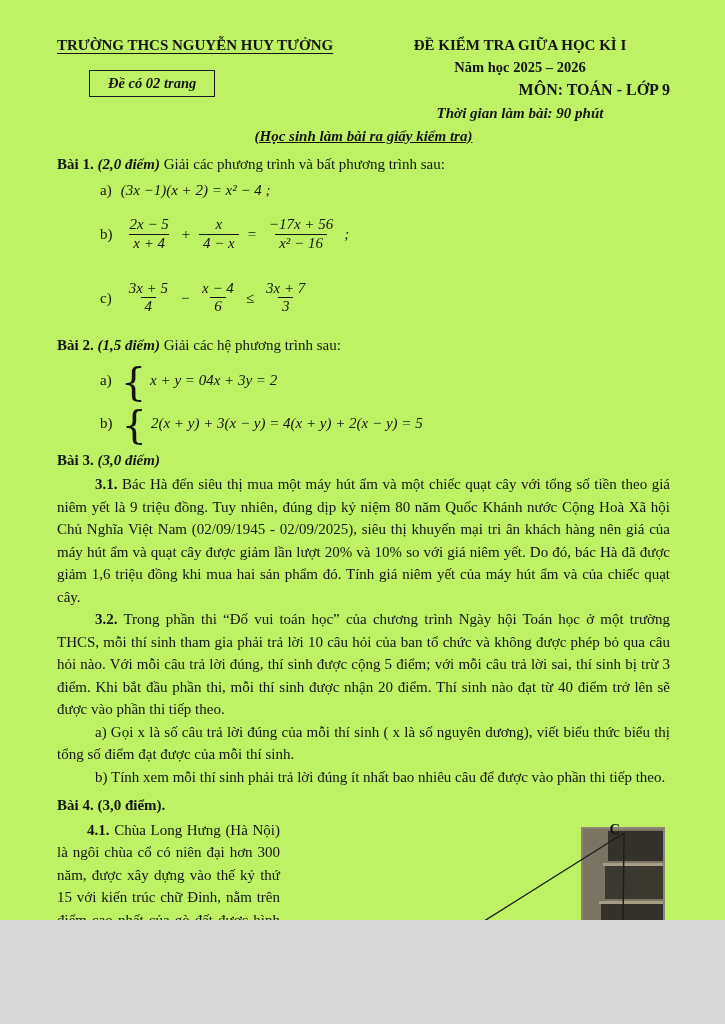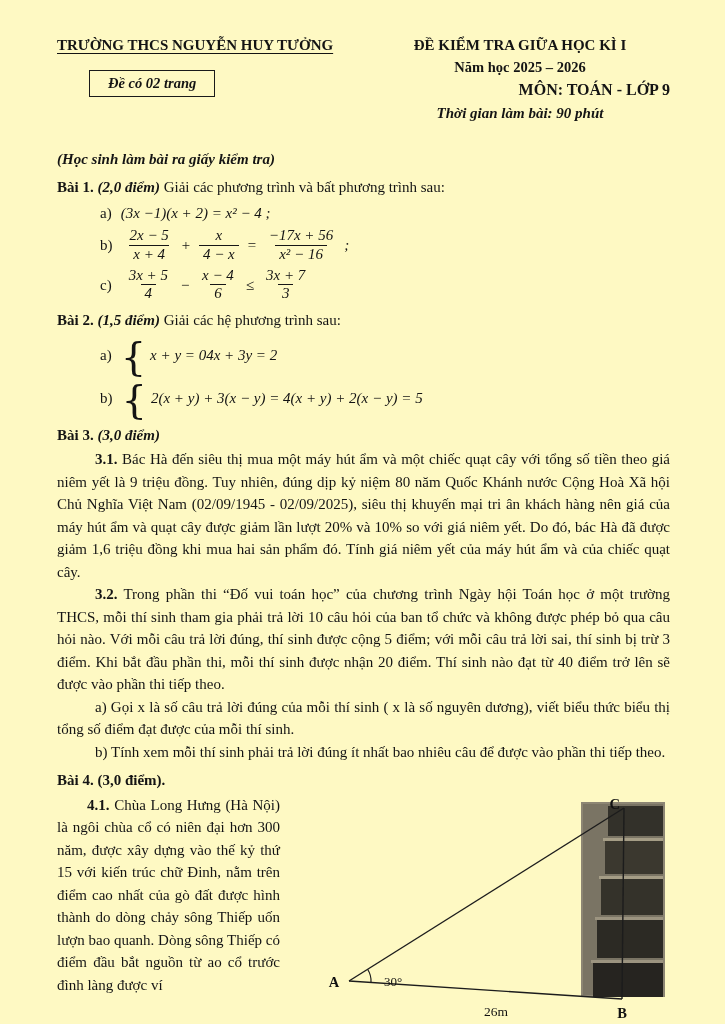--- a/index.html
+++ b/index.html
@@ -1,48 +1,48 @@
 <!DOCTYPE html>
 <html><head>
 <meta charset="utf-8">
 <style>
   * { box-sizing: border-box; }
   html, body { margin: 0; padding: 0; background: #d9d9d9; }
   .page {
-    width: 725px; height: 1024px; margin: 0 auto; background: #fef9c3;
+    width: 725px; height: 920px; margin: 0 auto; background: #bef264;
     padding: 34px 55px 14px 57px; overflow: hidden;
     font-family: "Liberation Serif", serif; font-size: 15px; color: #141414;
     line-height: 1.5;
   }
   b { font-weight: bold; }
 
   
   .header { display: flex; justify-content: space-between; }
   .header-left { width: 310px; }
   .school { font-weight: bold; font-size: 15px; white-space: nowrap;
             text-decoration: underline; text-underline-offset: 3px; }
   .pages-box { display: inline-block; margin: 13px 0 0 32px; border: 1.6px solid #1a1a1a;
                padding: 2px 18px; font-weight: bold; font-style: italic; font-size: 14.5px; text-align: right; }
   .header-right { width: 300px; text-align: center; line-height: 1.5; }
   .exam-title  { font-weight: bold; font-size: 15px; }
   .school-year { font-weight: bold; font-size: 14.5px; }
   .subject     { font-weight: bold; font-size: 16px; text-align: right; }
   .time-limit  { font-weight: bold; font-style: italic; font-size: 15px; }
-  .center-note { text-align: left; font-weight: bold; font-style: italic; margin-top: 23px; }
+  .center-note { text-align: center; font-weight: bold; font-style: italic; margin-top: 0; text-decoration: underline; }
 
   
   .prob-head { margin: 6px 0 2px 0; }
   .pts { font-style: italic; font-weight: bold; }
   .para { margin: 0; text-align: justify; text-indent: 38px; line-height: 1.5; }
 
   
   .eq-row { display: flex; align-items: center; margin: 3px 0 3px 43px; font-style: italic; }
   .eq-label { font-style: normal; margin-right: 9px; }
   .frac { display: inline-flex; flex-direction: column; align-items: center;
-          text-align: center; line-height: 1.18; margin: 0 4px; }
+          text-align: center; line-height: 1.18; margin: 12px 4px; }
   .frac .num, .frac .den { padding: 0 4px; }
   .frac .den { border-top: 1.3px solid #161616; }
   .op { margin: 0 4px; }
   .eq-end { margin-left: 3px; }
 
   
   .sys-row { display: flex; align-items: center; margin: 5px 0 5px 43px; }
   .sys-label { margin-right: 9px; }
   .sys-brace { font-size: 40px; font-weight: 400; line-height: 0.95; margin-right: 4px;
                font-family: "DejaVu Serif", serif; }

